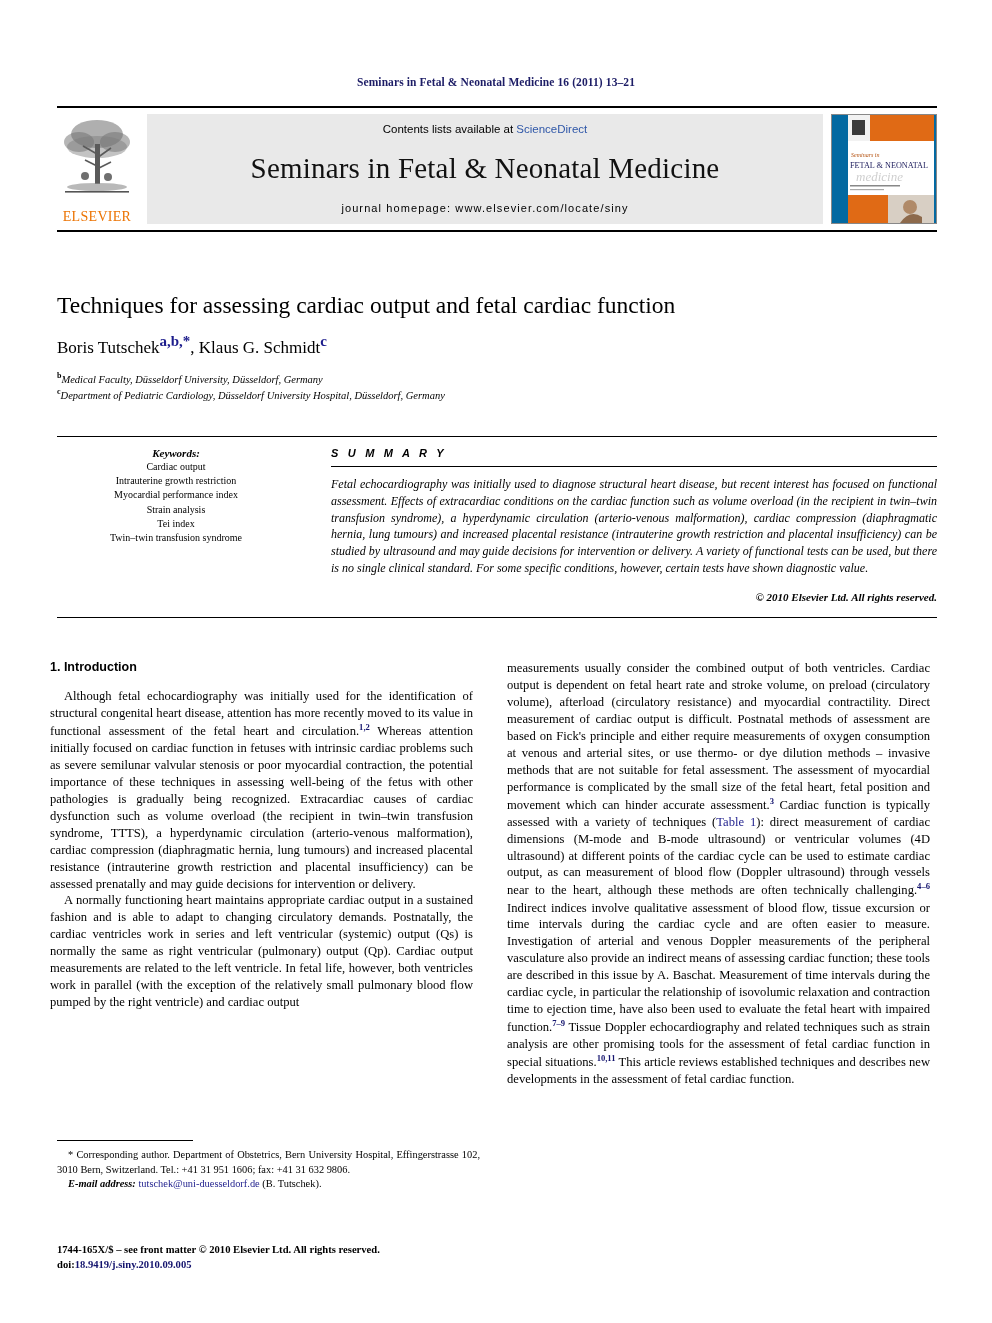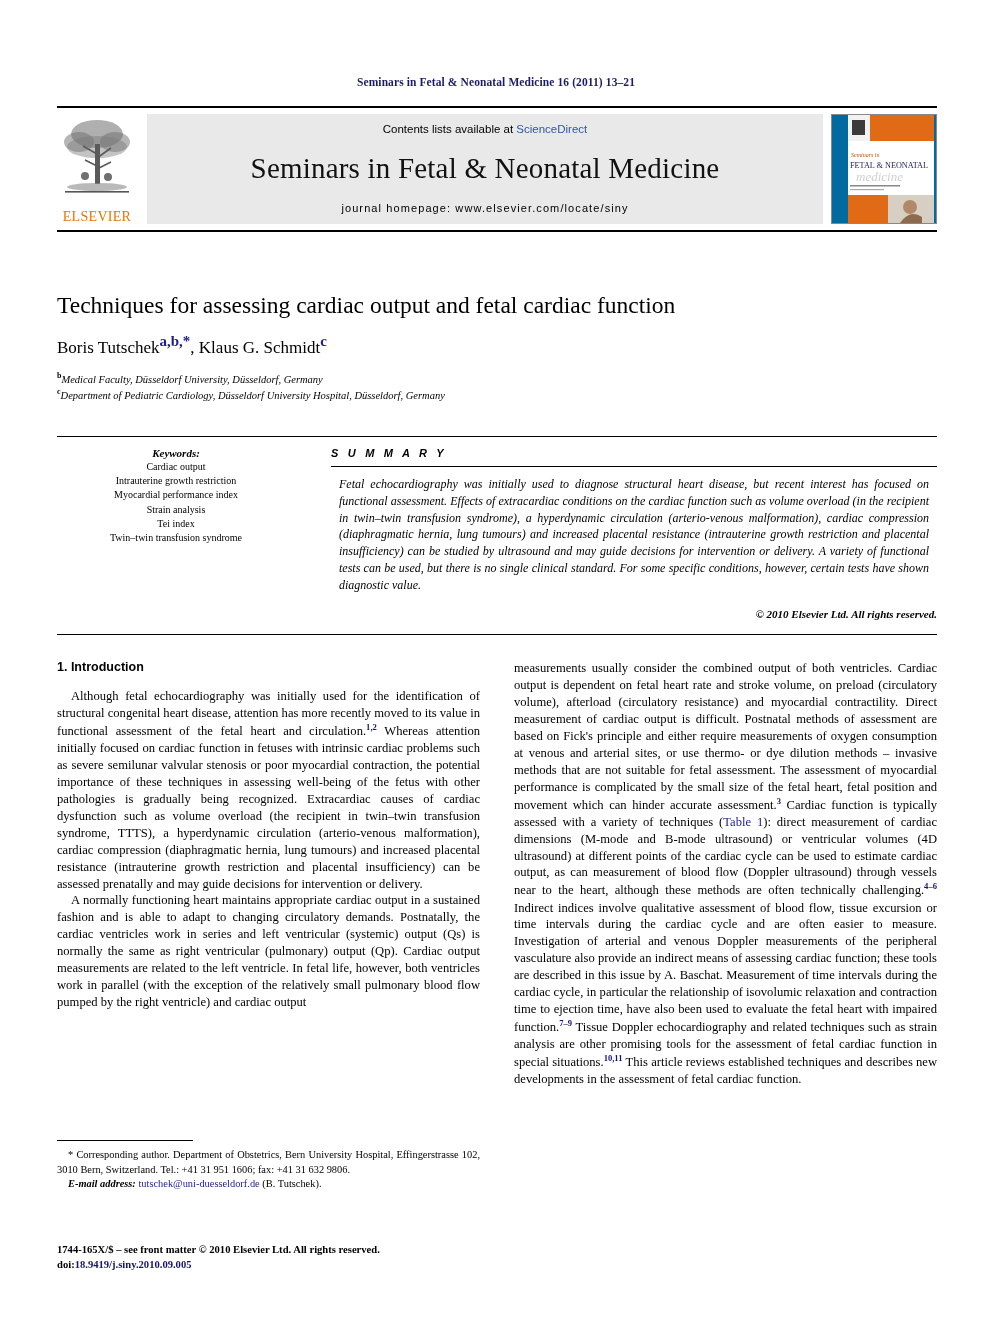--- a/index.html
+++ b/index.html
@@ -211,34 +211,34 @@
   }
   .summary-rule {
     border-top: 1px solid #000;
     margin: 0 0 9px 0;
   }
   .summary-text {
     font-family: "Liberation Serif", serif;
     font-size: 12px;
     line-height: 1.40;
     text-align: justify;
-    margin: 8px;
+    margin: 0;
   }
   .copyright {
     font-family: "Liberation Serif", serif;
     font-size: 11px;
     font-weight: bold;
     text-align: right;
     margin-top: 14px;
   }
 
   
   .columns {
     position: absolute;
-    left: 57px; top: 660px;
+    left: 50px; top: 660px;
     width: 880px;
     display: flex;
     gap: 34px;
   }
   .col {
     width: 423px;
     flex: 0 0 423px;
     position: relative;
   }
   .section-head {

